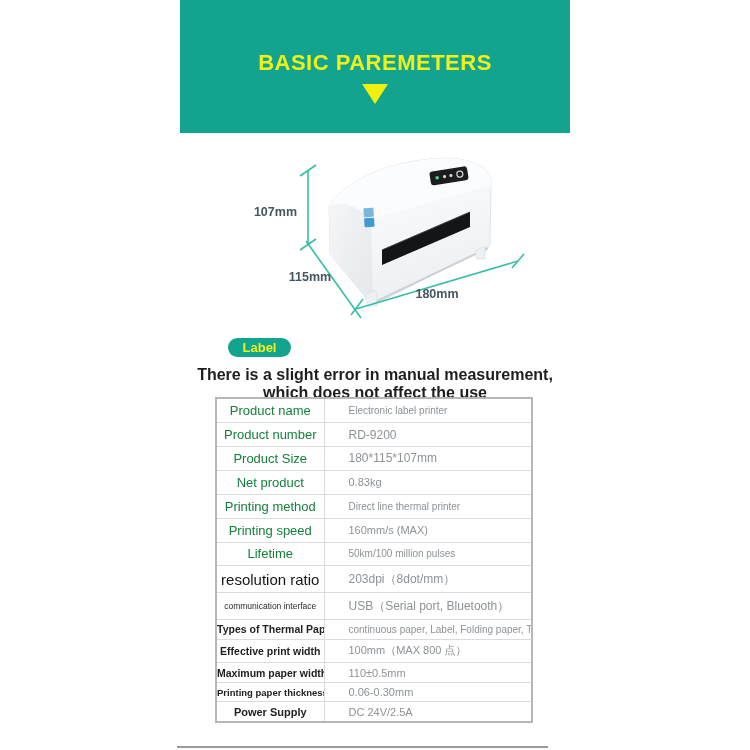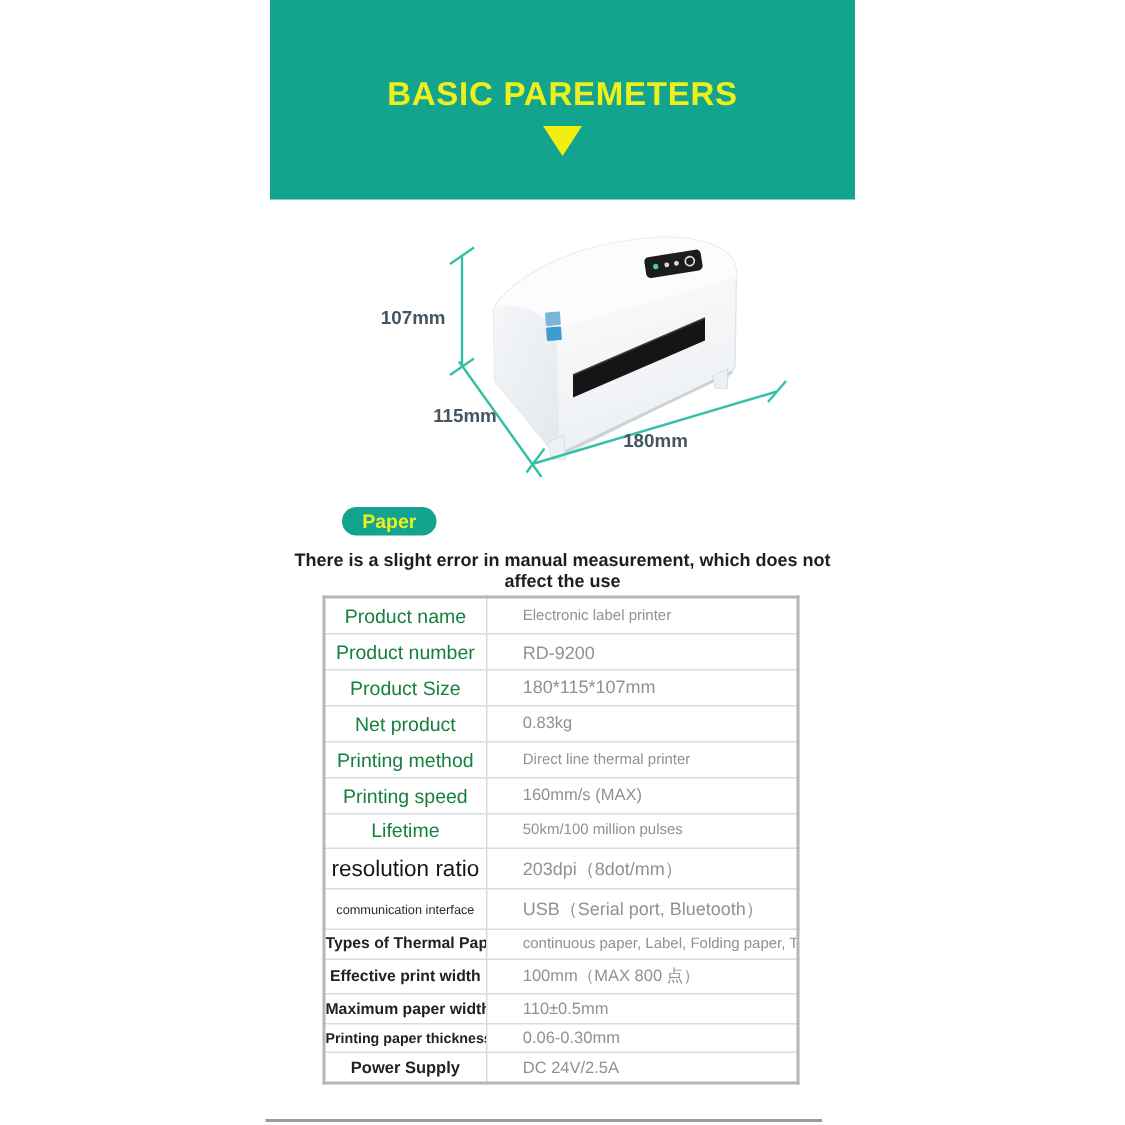--- a/index.html
+++ b/index.html
@@ -21,21 +21,21 @@
   
   .hero{position:absolute;left:180px;top:148px;width:390px;height:185px;}
   .dim-label{fill:#46555f;font-size:12.5px;font-weight:600;font-family:"Liberation Sans",sans-serif;}
   
   .tips-pill{
     position:absolute;left:228px;top:338px;width:63px;height:19px;border-radius:10px;
     background:#12a48e;color:#eef01c;font-size:13px;font-weight:700;text-align:center;line-height:19px;
   }
   .note{
     position:absolute;left:180px;top:366px;width:390px;text-align:center;
-    color:#1e1e1e;font-size:12px;font-weight:700;
+    color:#1e1e1e;font-size:16px;font-weight:700;
   }
   
   .spec-table{
     position:absolute;left:215px;top:397px;width:318px;height:326px;
     border-collapse:collapse;table-layout:fixed;border:2px solid #b3b7ba;background:#fff;
   }
   .spec-table td{border:1px solid #d9dcdf;padding:0;vertical-align:middle;overflow:hidden;white-space:nowrap;}
   .spec-table td.label{text-align:center;color:#15803d;font-size:13px;}
   .spec-table td.value{padding-left:24px;color:#8d9296;font-size:11px;}
   .spec-table tr:nth-child(1) td.value,
@@ -120,21 +120,21 @@
         <line x1="332" y1="120" x2="344" y2="106"></line>
       </g>
 
       <text class="dim-label" x="117" y="68" text-anchor="end">107mm</text>
       <text class="dim-label" x="130" y="133" text-anchor="middle">115mm</text>
       <text class="dim-label" x="257" y="150" text-anchor="middle">180mm</text>
     </svg>
   </div>
 
   <div class="tips-pill">
-    <span>Paper</span>
+    <span>Label</span>
   </div>
   <div class="note">There is a slight error in manual measurement, which does not affect the use</div>
 
   <table class="spec-table">
     <colgroup>
         <col style="width:108px">
         <col>
       </colgroup>
     <tbody>
       <tr>

